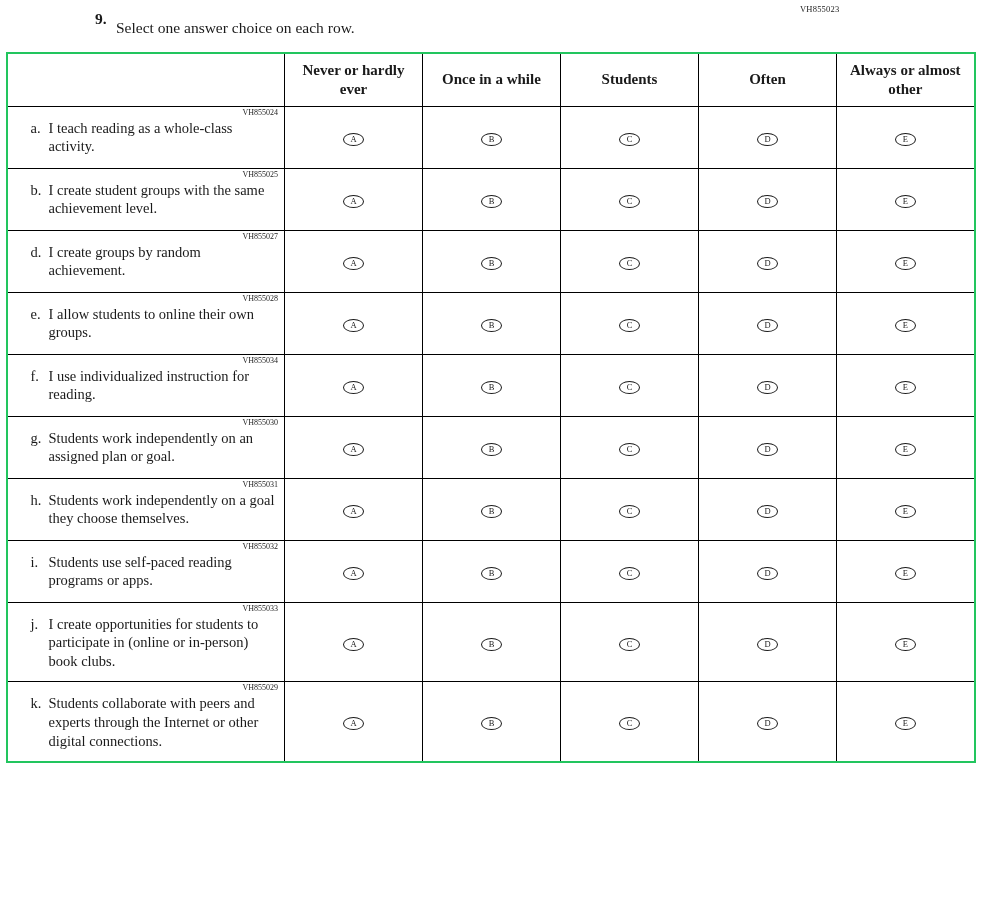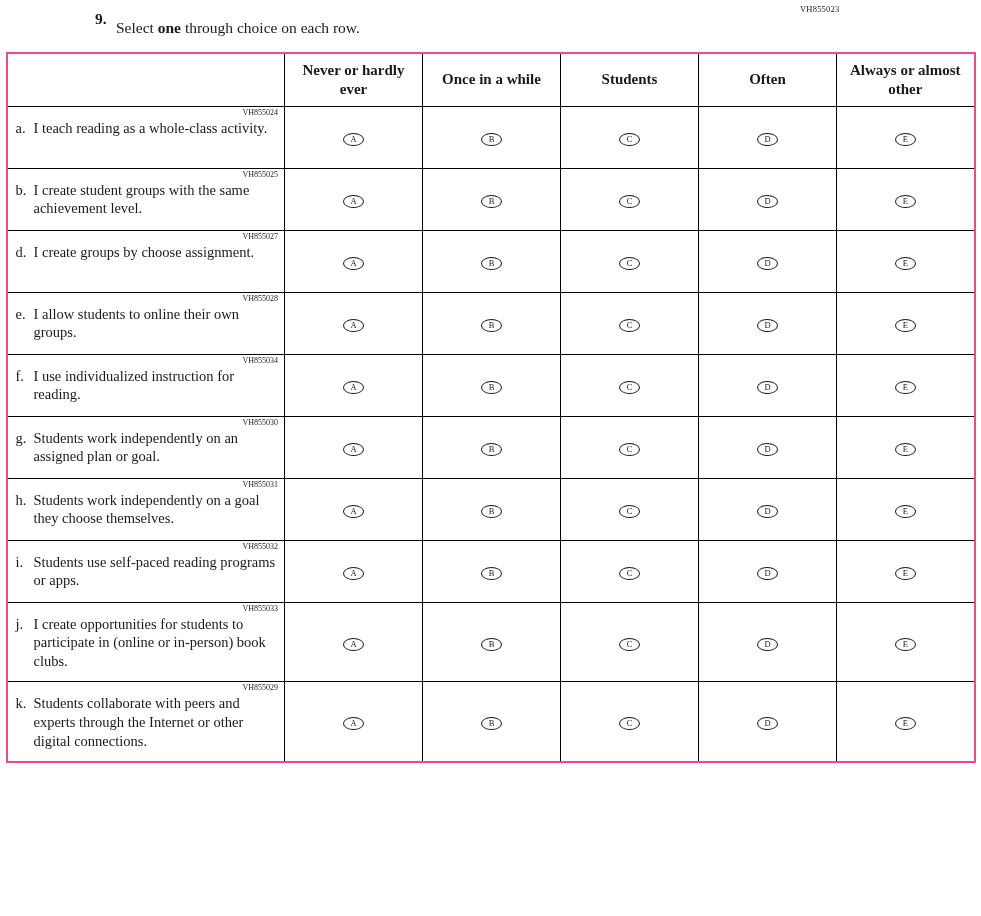--- a/index.html
+++ b/index.html
@@ -36,44 +36,44 @@
   .qbody { flex: 1; }
   .qtext {
     font-size: 15.5px;
     line-height: 1.3;
     max-width: 640px;
   }
   .instruction {
     font-size: 15.5px;
     margin-top: 9px;
   }
-  .instruction b { font-weight: 700; }
+  .instruction b { font-weight: 400; }
   table.grid {
     border-collapse: collapse;
     table-layout: fixed;
     width: 968px;
     margin: 15px auto 0 auto;
-    border: 2px solid #ec4899;
+    border: 2px solid #22c55e;
   }
   table.grid th, table.grid td {
     border: 1px solid #000;
   }
   th.col-header {
     font-weight: 700;
     font-size: 15px;
     line-height: 1.25;
     text-align: center;
     vertical-align: middle;
     padding: 7px 6px;
     height: 50px;
   }
   th.label-header { height: 50px; }
   td.label-cell {
     vertical-align: top;
-    padding: 0 4px 10px 6px;
+    padding: 0 4px 10px 21px;
   }
   .row-code {
     text-align: right;
     font-size: 8px;
     line-height: 11px;
     color: #222;
     padding-right: 2px;
   }
   .row-text {
     display: flex;
@@ -108,21 +108,21 @@
 </head>
 <body>
 
 <div class="page">
 
   <div class="top-code">VH855023</div>
 
   <div class="question-block">
     <div class="qnum">9.</div>
     <div class="qbody">
-      <div class="instruction"><span>Select </span><b>one</b><span> through choice on each row.</span></div>
+      <div class="instruction"><span>Select </span><b>one</b><span> answer choice on each row.</span></div>
     </div>
   </div>
 
   <table class="grid">
     <colgroup>
       <col style="width:278px">
       <col style="width:138px">
       <col style="width:138px">
       <col style="width:138px">
       <col style="width:138px">
@@ -165,21 +165,21 @@
           <td class="opt-cell"><span class="oval">B</span></td>
           <td class="opt-cell"><span class="oval">C</span></td>
           <td class="opt-cell"><span class="oval">D</span></td>
           <td class="opt-cell"><span class="oval">E</span></td>
         </tr>
         <tr>
           <td class="label-cell">
             <div class="row-code">VH855027</div>
             <div class="row-text">
               <span class="row-letter">d.</span>
-              <span class="row-label">I create groups by choose assignment.</span>
+              <span class="row-label">I create groups by random achievement.</span>
             </div>
           </td>
           <td class="opt-cell"><span class="oval">A</span></td>
           <td class="opt-cell"><span class="oval">B</span></td>
           <td class="opt-cell"><span class="oval">C</span></td>
           <td class="opt-cell"><span class="oval">D</span></td>
           <td class="opt-cell"><span class="oval">E</span></td>
         </tr>
         <tr>
           <td class="label-cell">

